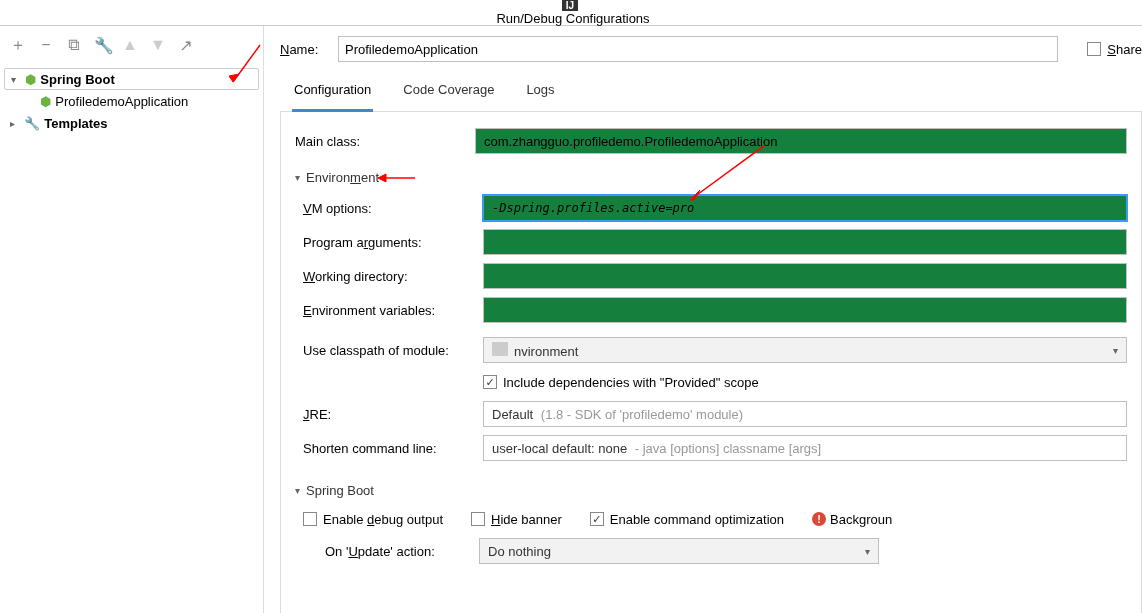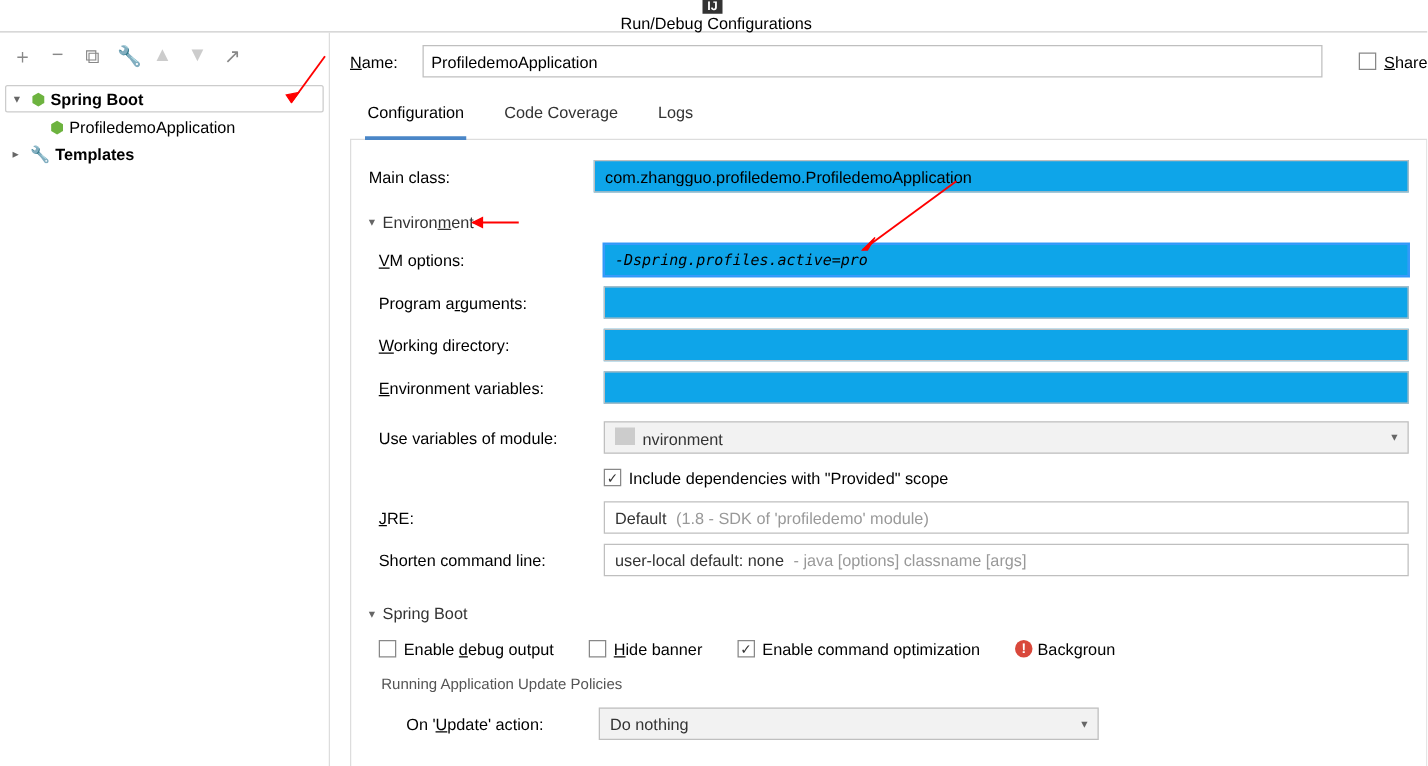--- a/index.html
+++ b/index.html
@@ -21,21 +21,21 @@
 .name-row { display: flex; align-items: center; gap: 12px; margin-bottom: 10px; padding-right: 0; }
 .name-row label { width: 46px; }
 .name-row input { flex: 0 0 720px; height: 26px; border: 1px solid #bfbfbf; padding: 0 6px; background: #fff; }
 .share { display: flex; align-items: center; gap: 6px; margin-left: auto; padding-right: 0; }
 .tabs { display: flex; gap: 28px; border-bottom: 1px solid #ddd; margin-bottom: 0; padding-left: 12px; }
 .tab { padding: 10px 2px 12px 2px; cursor: pointer; color: #333; }
 .tab.active { border-bottom: 3px solid #4a86c7; color: #000; margin-bottom: -1px; }
 .panel { border: 1px solid #ddd; border-top: none; padding: 12px 14px 14px 14px; margin-right: 0; height: 520px; overflow: hidden; }
 .form-row { display: flex; align-items: center; height: 34px; }
 .form-row .lbl { width: 180px; color: #000; }
-.form-row input[type=text], .form-row .combo { flex: 1; height: 26px; border: 1px solid #bfbfbf; padding: 0 8px; background: #0ea5e9; }
+.form-row input[type=text], .form-row .combo { flex: 1; height: 26px; border: 1px solid #bfbfbf; padding: 0 8px; background: #15803d; }
 .form-row .combo { background: #f2f2f2; display: flex; align-items: center; justify-content: space-between; color: #333; }
 .form-row .combo .hint { color: #999; margin-left: 4px; }
 .form-row input.focused { border: 1px solid #3b99fc; box-shadow: 0 0 0 1px #3b99fc; font-family: monospace; font-size: 12px; }
 .section-hdr { display: flex; align-items: center; gap: 6px; color: #333; margin: 12px 0 6px 0; cursor: pointer; }
 .section-hdr .tri { color: #666; font-size: 10px; }
 .indent { padding-left: 8px; }
 .chk-row { display: flex; align-items: center; gap: 6px; height: 30px; }
 .chk-row.inline { display: inline-flex; margin-right: 28px; }
 .subhdr { font-size: 12px; color: #555; margin: 6px 0 8px 10px; }
 .arrow-red { position: absolute; pointer-events: none; }
@@ -130,21 +130,21 @@
         <span class="lbl"><span class="under">W</span>orking directory:</span>
         <input type="text" value="" style="">
       </div>
 
       <div class="form-row indent">
         <span class="lbl"><span class="under">E</span>nvironment variables:</span>
         <input type="text" value="" style="">
       </div>
 
       <div class="form-row indent" style="margin-top:6px">
-        <span class="lbl">Use variables of module:</span>
+        <span class="lbl">Use classpath of module:</span>
         <div class="combo">
           <span><span class="module-icon"></span><span>nvironment</span></span>
           <span class="chev">▾</span>
         </div>
       </div>
 
       <div class="chk-row indent" style="padding-left:188px">
         <span class="checkbox checked"></span>
         <span>Include dependencies with "Provided" scope</span>
       </div>
@@ -178,21 +178,20 @@
           <span><span class="under">H</span>ide banner</span>
         </label>
         <label class="chk-row inline">
           <span class="checkbox checked"></span>
           <span>Enable command optimization</span>
         </label>
         <span class="warn-icon">!</span>
         <span>Backgroun</span>
       </div>
 
-      <div class="subhdr">Running Application Update Policies</div>
 
       <div class="form-row" style="padding-left:30px">
         <span class="lbl" style="width:154px">On '<span class="under">U</span>pdate' action:</span>
         <div class="combo" style="flex:0 0 400px">
           <span>Do nothing</span>
           <span class="chev">▾</span>
         </div>
       </div>
 
     </div>

